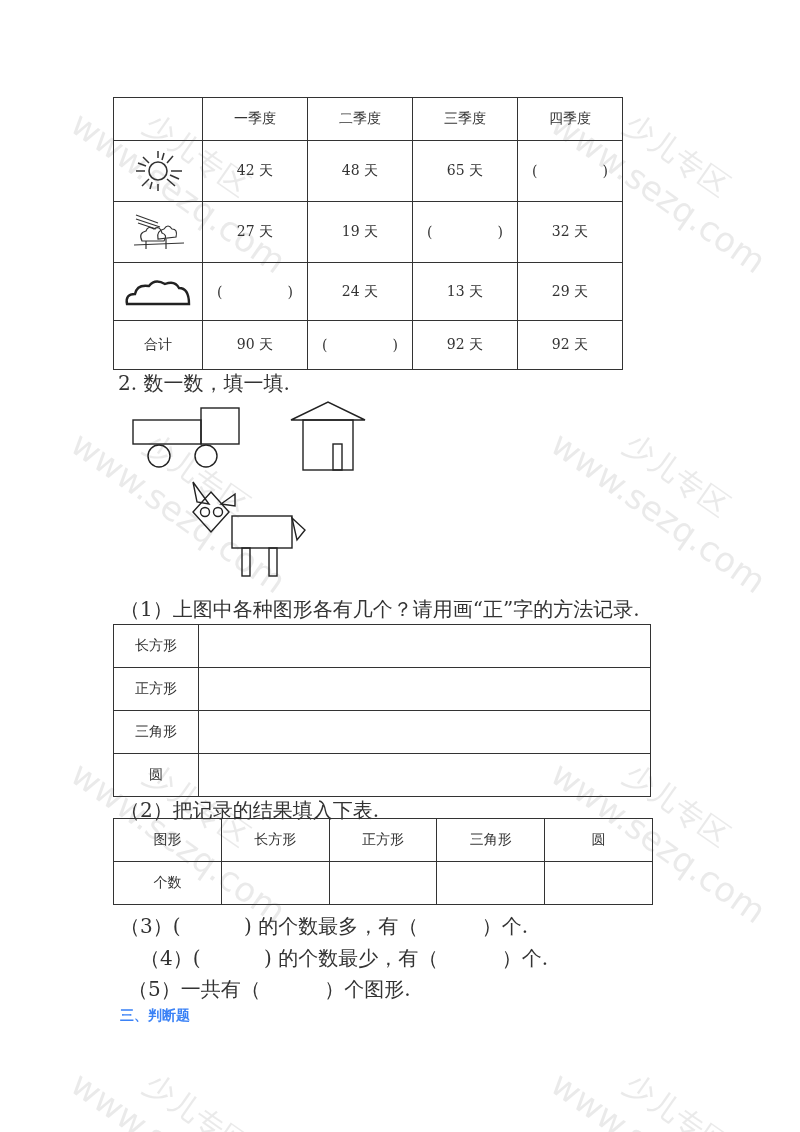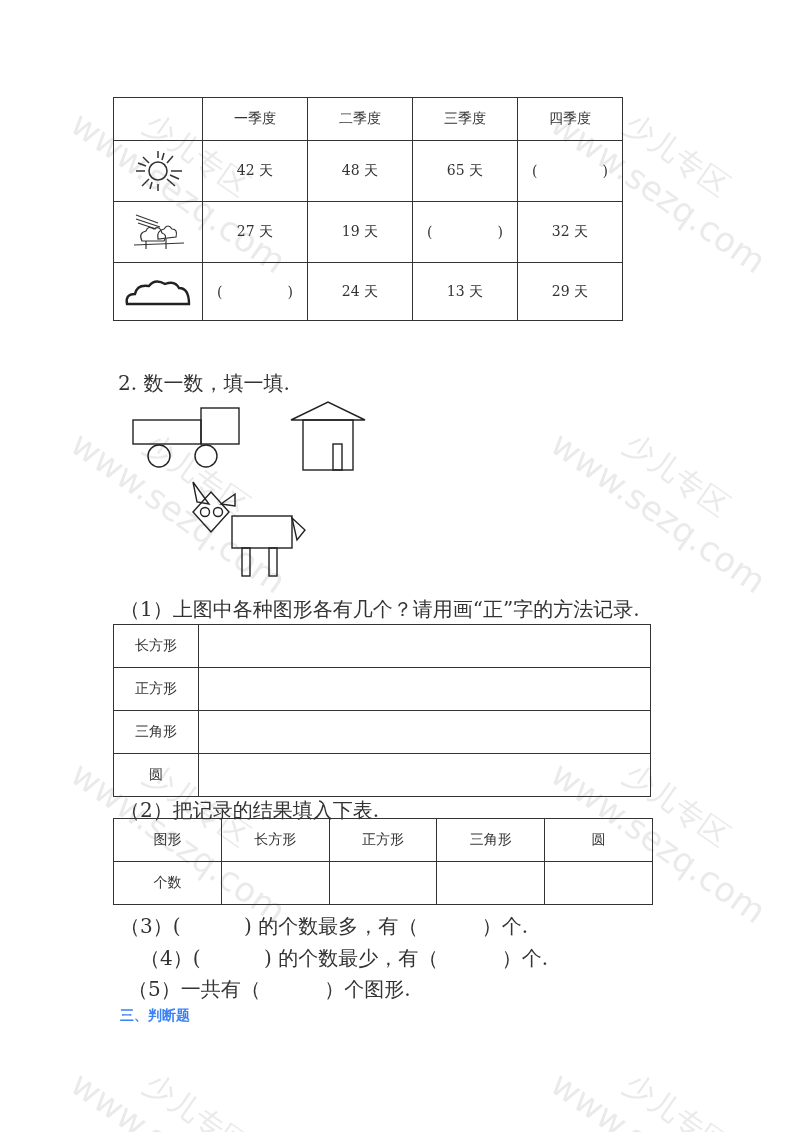--- a/index.html
+++ b/index.html
@@ -111,20 +111,32 @@
     <td>
           <div class="paren">
             <span>(</span>
             <span>)</span>
           </div>
         </td>
     <td>24 天</td>
     <td>13 天</td>
     <td>29 天</td>
   </tr>
+  <tr class="sum">
+    <td>合计</td>
+    <td>90 天</td>
+    <td>
+          <div class="paren">
+            <span>(</span>
+            <span>)</span>
+          </div>
+        </td>
+    <td>92 天</td>
+    <td>92 天</td>
+  </tr>
 </tbody>
   </table>
 
 <div class="abs line" style="left:118px;top:370px;">2. 数一数，填一填.</div>
 
 <svg class="abs" style="left:125px;top:400px;" width="260" height="180" viewBox="0 0 260 180">
   <g fill="none" stroke="#222" stroke-width="1.4">
 
     <g>
       <rect x="8" y="20" width="68" height="24"></rect>

